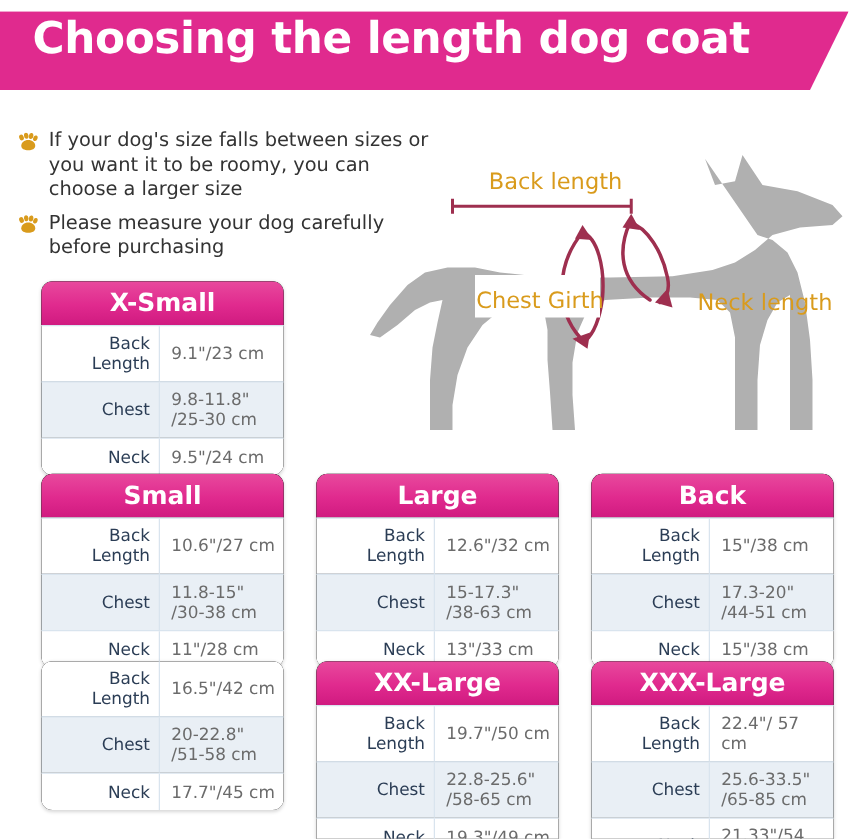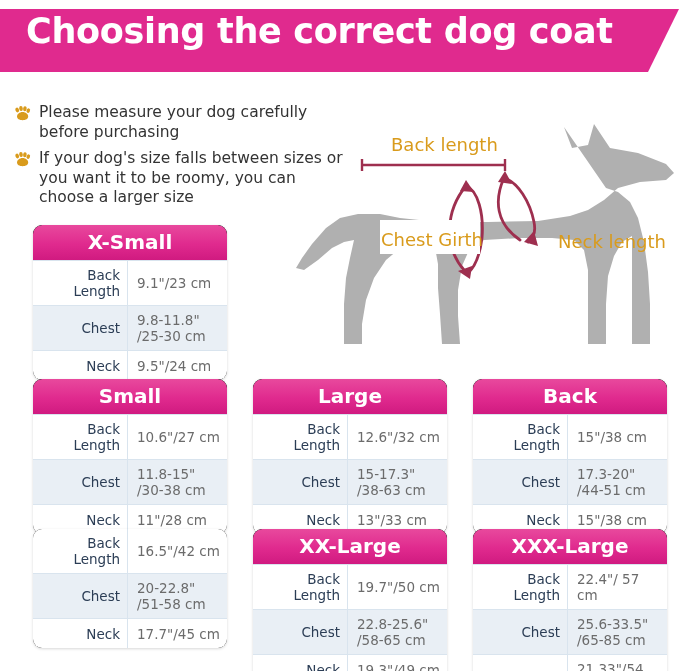--- a/index.html
+++ b/index.html
@@ -136,46 +136,46 @@
   #tbl-medium { left: 253px; top: 379px; }
   #tbl-large  { left: 473px; top: 379px; }
   #tbl-xlarge { left: 33px;  top: 529px; }
   #tbl-xxlarge{ left: 253px; top: 529px; }
   #tbl-xxxlarge{left: 473px; top: 529px; }
 </style>
 </head>
 <body>
 
 <div class="banner"></div>
-<div class="banner-title">Choosing the correct dog coat</div>
+<div class="banner-title">Choosing the length dog coat</div>
 
 <div class="notes">
   <div class="note">
     <span class="paw">
       <svg viewBox="0 0 17 15" width="17" height="15">
         <ellipse cx="3.2" cy="4.0" rx="1.8" ry="2.4" fill="#d99b1c" transform="rotate(-20 3.2 4.0)"></ellipse>
         <ellipse cx="7.0" cy="2.6" rx="1.8" ry="2.5" fill="#d99b1c" transform="rotate(-7 7.0 2.6)"></ellipse>
         <ellipse cx="10.9" cy="2.8" rx="1.8" ry="2.5" fill="#d99b1c" transform="rotate(8 10.9 2.8)"></ellipse>
         <ellipse cx="14.3" cy="4.6" rx="1.7" ry="2.3" fill="#d99b1c" transform="rotate(22 14.3 4.6)"></ellipse>
         <path d="M8.6 6.0 C11.8 6.0 14.2 8.2 14.2 10.6 C14.2 13.0 11.8 14.2 8.6 14.2 C5.4 14.2 3.0 13.0 3.0 10.6 C3.0 8.2 5.4 6.0 8.6 6.0 Z" fill="#d99b1c"></path>
       </svg>
     </span>
-    <span>Please measure your dog carefully before purchasing</span>
+    <span>If your dog's size falls between sizes or you want it to be roomy, you can choose a larger size</span>
   </div>
   <div class="note">
     <span class="paw">
       <svg viewBox="0 0 17 15" width="17" height="15">
         <ellipse cx="3.2" cy="4.0" rx="1.8" ry="2.4" fill="#d99b1c" transform="rotate(-20 3.2 4.0)"></ellipse>
         <ellipse cx="7.0" cy="2.6" rx="1.8" ry="2.5" fill="#d99b1c" transform="rotate(-7 7.0 2.6)"></ellipse>
         <ellipse cx="10.9" cy="2.8" rx="1.8" ry="2.5" fill="#d99b1c" transform="rotate(8 10.9 2.8)"></ellipse>
         <ellipse cx="14.3" cy="4.6" rx="1.7" ry="2.3" fill="#d99b1c" transform="rotate(22 14.3 4.6)"></ellipse>
         <path d="M8.6 6.0 C11.8 6.0 14.2 8.2 14.2 10.6 C14.2 13.0 11.8 14.2 8.6 14.2 C5.4 14.2 3.0 13.0 3.0 10.6 C3.0 8.2 5.4 6.0 8.6 6.0 Z" fill="#d99b1c"></path>
       </svg>
     </span>
-    <span>If your dog's size falls between sizes or you want it to be roomy, you can choose a larger size</span>
+    <span>Please measure your dog carefully before purchasing</span>
   </div>
 </div>
 
 <div class="diagram">
   <svg viewBox="0 0 391 228" width="391" height="228">
 
     <g>
       <path fill="#b0b0b0" d="
         M276 9
         L284 30

